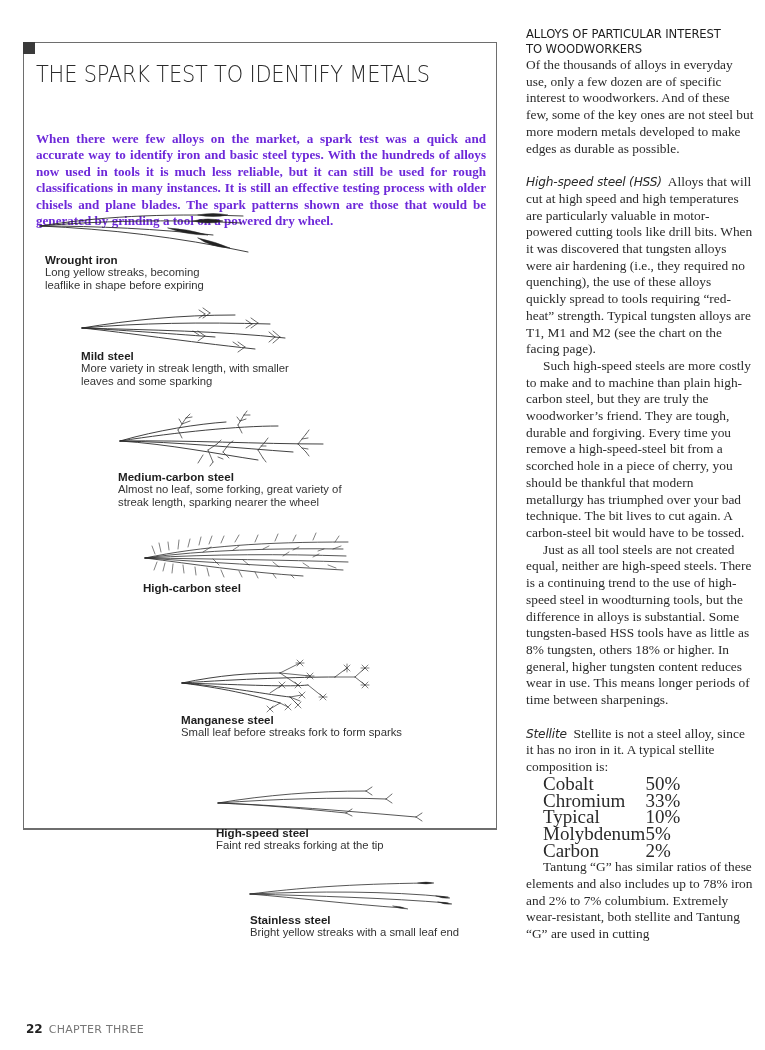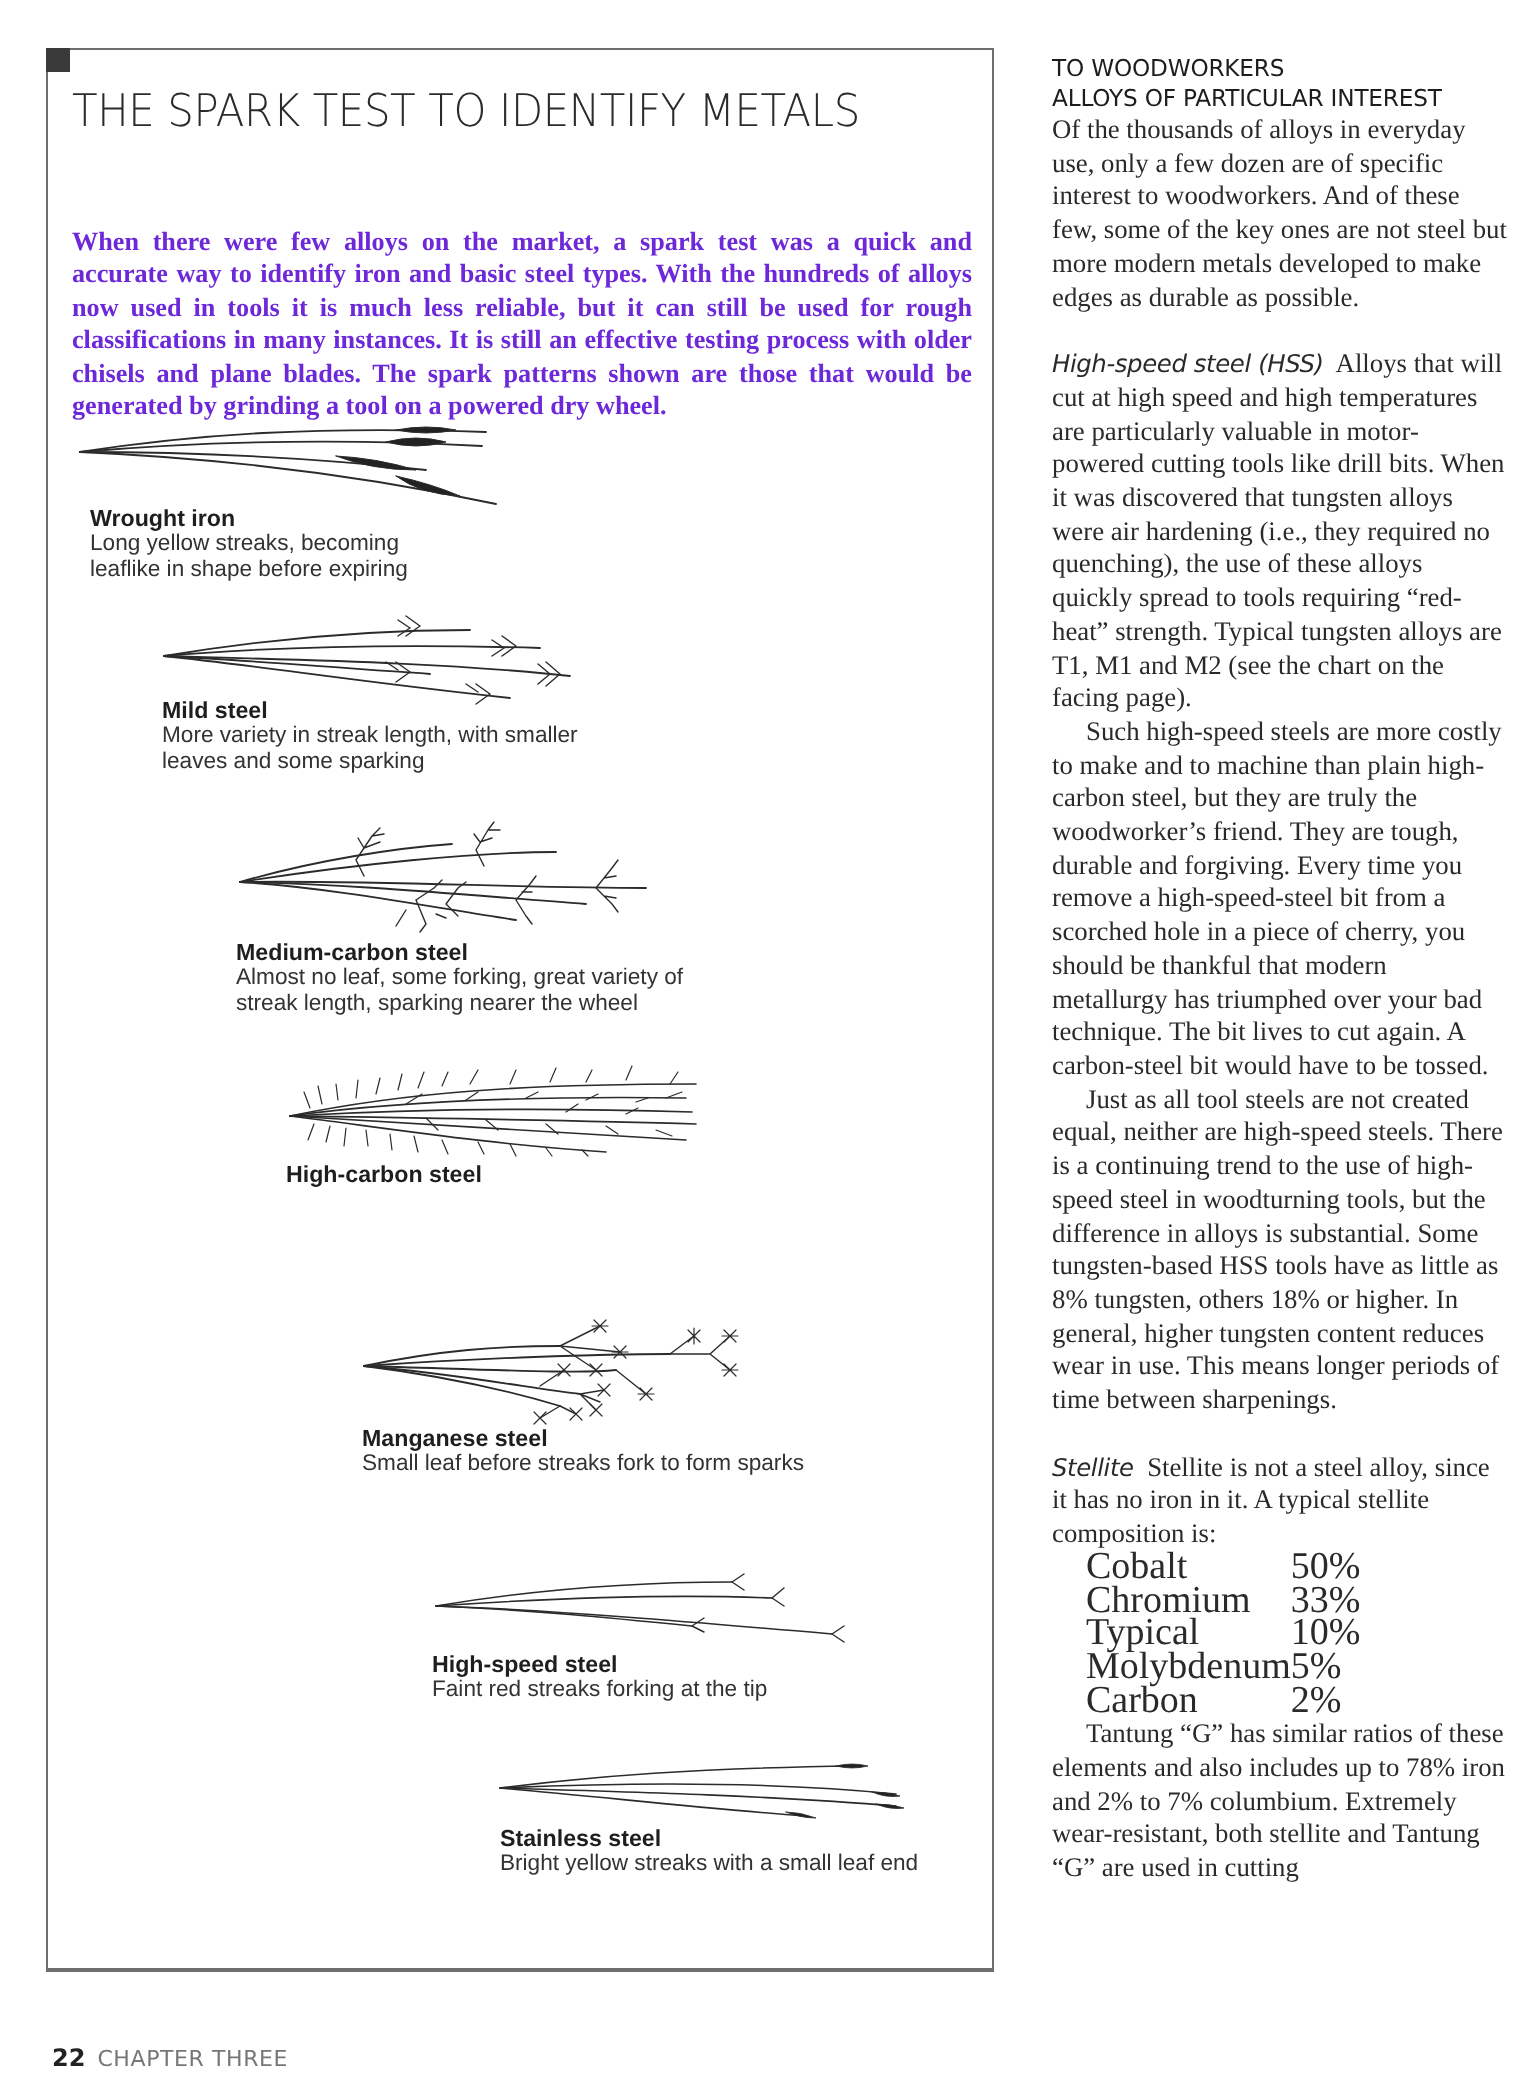--- a/index.html
+++ b/index.html
@@ -1,21 +1,21 @@
 <!DOCTYPE html>
 <html><head>
   <meta charset="utf-8">
   <style>
     * { box-sizing: border-box; margin: 0; padding: 0; }
     html, body { width: 765px; height: 1050px; background: #ffffff; overflow: hidden; }
     body { position: relative; color: #2a2a2a; font-family: "Liberation Serif", serif; }
 
     
     .sidebar-box {
-      position: absolute; left: 23px; top: 24px; width: 474px; height: 962px;
+      position: absolute; left: 23px; top: 42px; width: 474px; height: 788px;
       border: 1.5px solid #6e6e6e; border-bottom-width: 2px;
     }
     .corner-square {
       position: absolute; left: -1px; top: -1px; width: 12px; height: 12px; background: #3a3a3a;
     }
     .box-title {
       position: absolute; left: 12px; top: 18px;
       font-family: "DejaVu Sans", sans-serif; font-weight: 200;
       font-size: 22.5px; letter-spacing: -0.2px; color: #2b2b2b;
       transform: scaleX(0.93); transform-origin: left top; white-space: nowrap;
@@ -213,22 +213,22 @@
     <path d="M145,30 Q152,30 160,33 Q152,33 145,30Z" style="fill:#222" stroke-width="0.4"></path>
   </svg>
 </div>
 <div class="spark-label" style="left:250px;top:913px;">
   <div class="name">Stainless steel</div>
   <div style="width:230px">Bright yellow streaks with a small leaf end</div>
 </div>
 
 <div class="col">
   <div class="col-heading">
+    <div>ALLOYS OF PARTICULAR INTEREST</div>
     <div>TO WOODWORKERS</div>
-    <div>ALLOYS OF PARTICULAR INTEREST</div>
   </div>
   <p>Of the thousands of alloys in everyday use, only a few dozen are of specific interest to woodworkers. And of these few, some of the key ones are not steel but more modern metals developed to make edges as durable as possible.</p>
   <div class="gap"></div>
   <p><span class="run-in">High-speed steel (HSS)</span>&nbsp; <span>Alloys that will cut at high speed and high temperatures are particularly valuable in motor-powered cutting tools like drill bits. When it was discovered that tungsten alloys were air hardening (i.e., they required no quenching), the use of these alloys quickly spread to tools requiring “red-heat” strength. Typical tungsten alloys are T1, M1 and M2 (see the chart on the facing page).</span></p>
   <p class="indent">Such high-speed steels are more costly to make and to machine than plain high-carbon steel, but they are truly the woodworker’s friend. They are tough, durable and forgiving. Every time you remove a high-speed-steel bit from a scorched hole in a piece of cherry, you should be thankful that modern metallurgy has triumphed over your bad technique. The bit lives to cut again. A carbon-steel bit would have to be tossed.</p>
   <p class="indent">Just as all tool steels are not created equal, neither are high-speed steels. There is a continuing trend to the use of high-speed steel in woodturning tools, but the difference in alloys is substantial. Some tungsten-based HSS tools have as little as 8% tungsten, others 18% or higher. In general, higher tungsten content reduces wear in use. This means longer periods of time between sharpenings.</p>
   <div class="gap"></div>
   <p><span class="run-in">Stellite</span>&nbsp; <span>Stellite is not a steel alloy, since it has no iron in it. A typical stellite composition is:</span></p>
   <table class="comp-table">
     <tbody id="comp-body">

